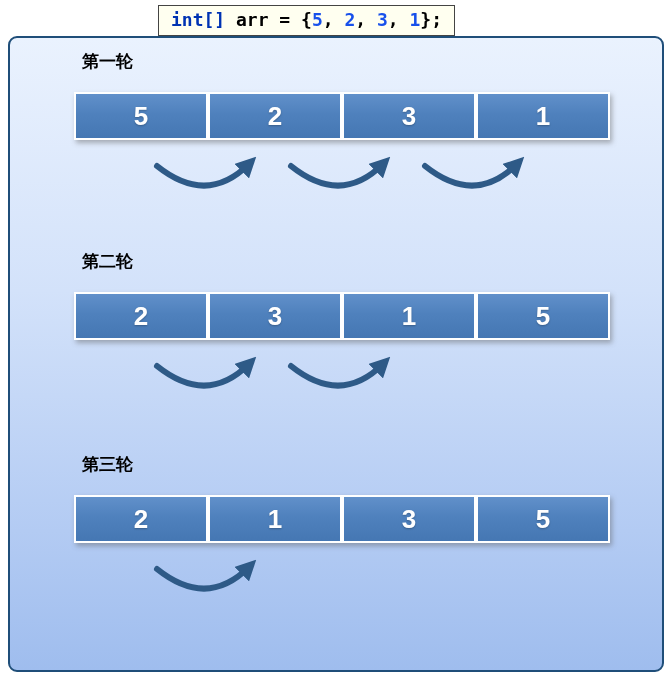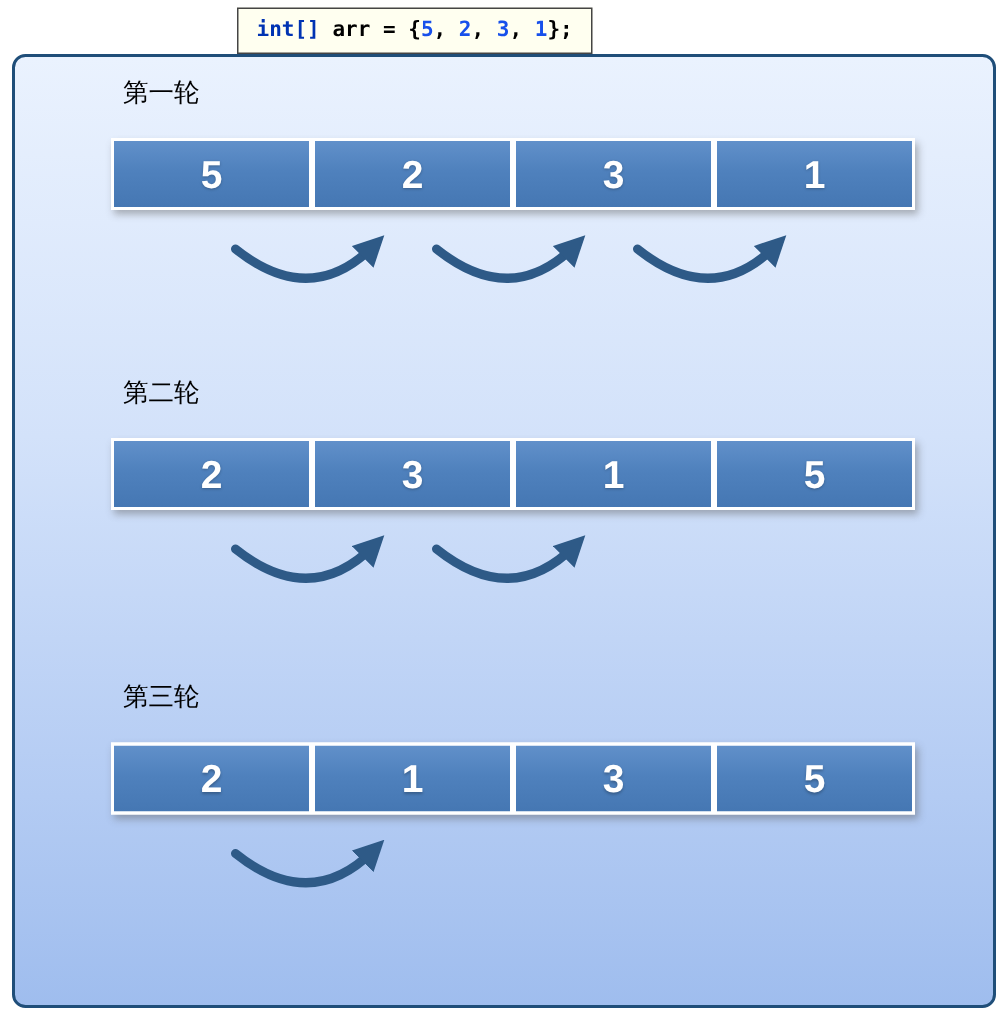--- a/index.html
+++ b/index.html
@@ -9,42 +9,42 @@
     overflow:hidden;
   }
 
   
   .code-box{
     position:absolute;left:158px;top:5px;height:22px;
     padding:3px 12px 4px 12px;
     background:#fffff0;
     border:1px solid #444;
     font-family:"DejaVu Sans Mono","Liberation Mono",monospace;
-    font-size:14px;font-weight:bold;line-height:22px;
+    font-size:18px;font-weight:bold;line-height:22px;
     white-space:pre;color:#000;
   }
   .code-box .c-keyword{color:#0033b3;}
   .code-box .c-number{color:#1750eb;}
   .code-box .c-plain{color:#000000;}
 
   
   .panel{
     position:absolute;left:8px;top:36px;width:652px;height:632px;
     border:2px solid #1f4e79;border-radius:9px;
     background:linear-gradient(180deg,#eaf2fe 0%,#d3e2fa 40%,#b3cbf3 78%,#9fbdee 100%);
   }
 
   .round{position:absolute;left:0;width:100%;height:160px;}
   .round-1{top:12px;}
   .round-2{top:212px;}
   .round-3{top:415px;}
 
   .round-label{
     position:absolute;left:72px;top:0;
-    font-size:17px;font-weight:normal;color:#000;
+    font-size:17px;font-weight:bold;color:#000;
     font-family:"Liberation Sans","DejaVu Sans",sans-serif;
   }
 
   .row{
     position:absolute;left:64px;top:42px;width:536px;height:48px;
     display:flex;
     box-shadow:2px 3px 5px rgba(90,90,90,0.45);
     background:#ffffff;
   }
   .cell{

